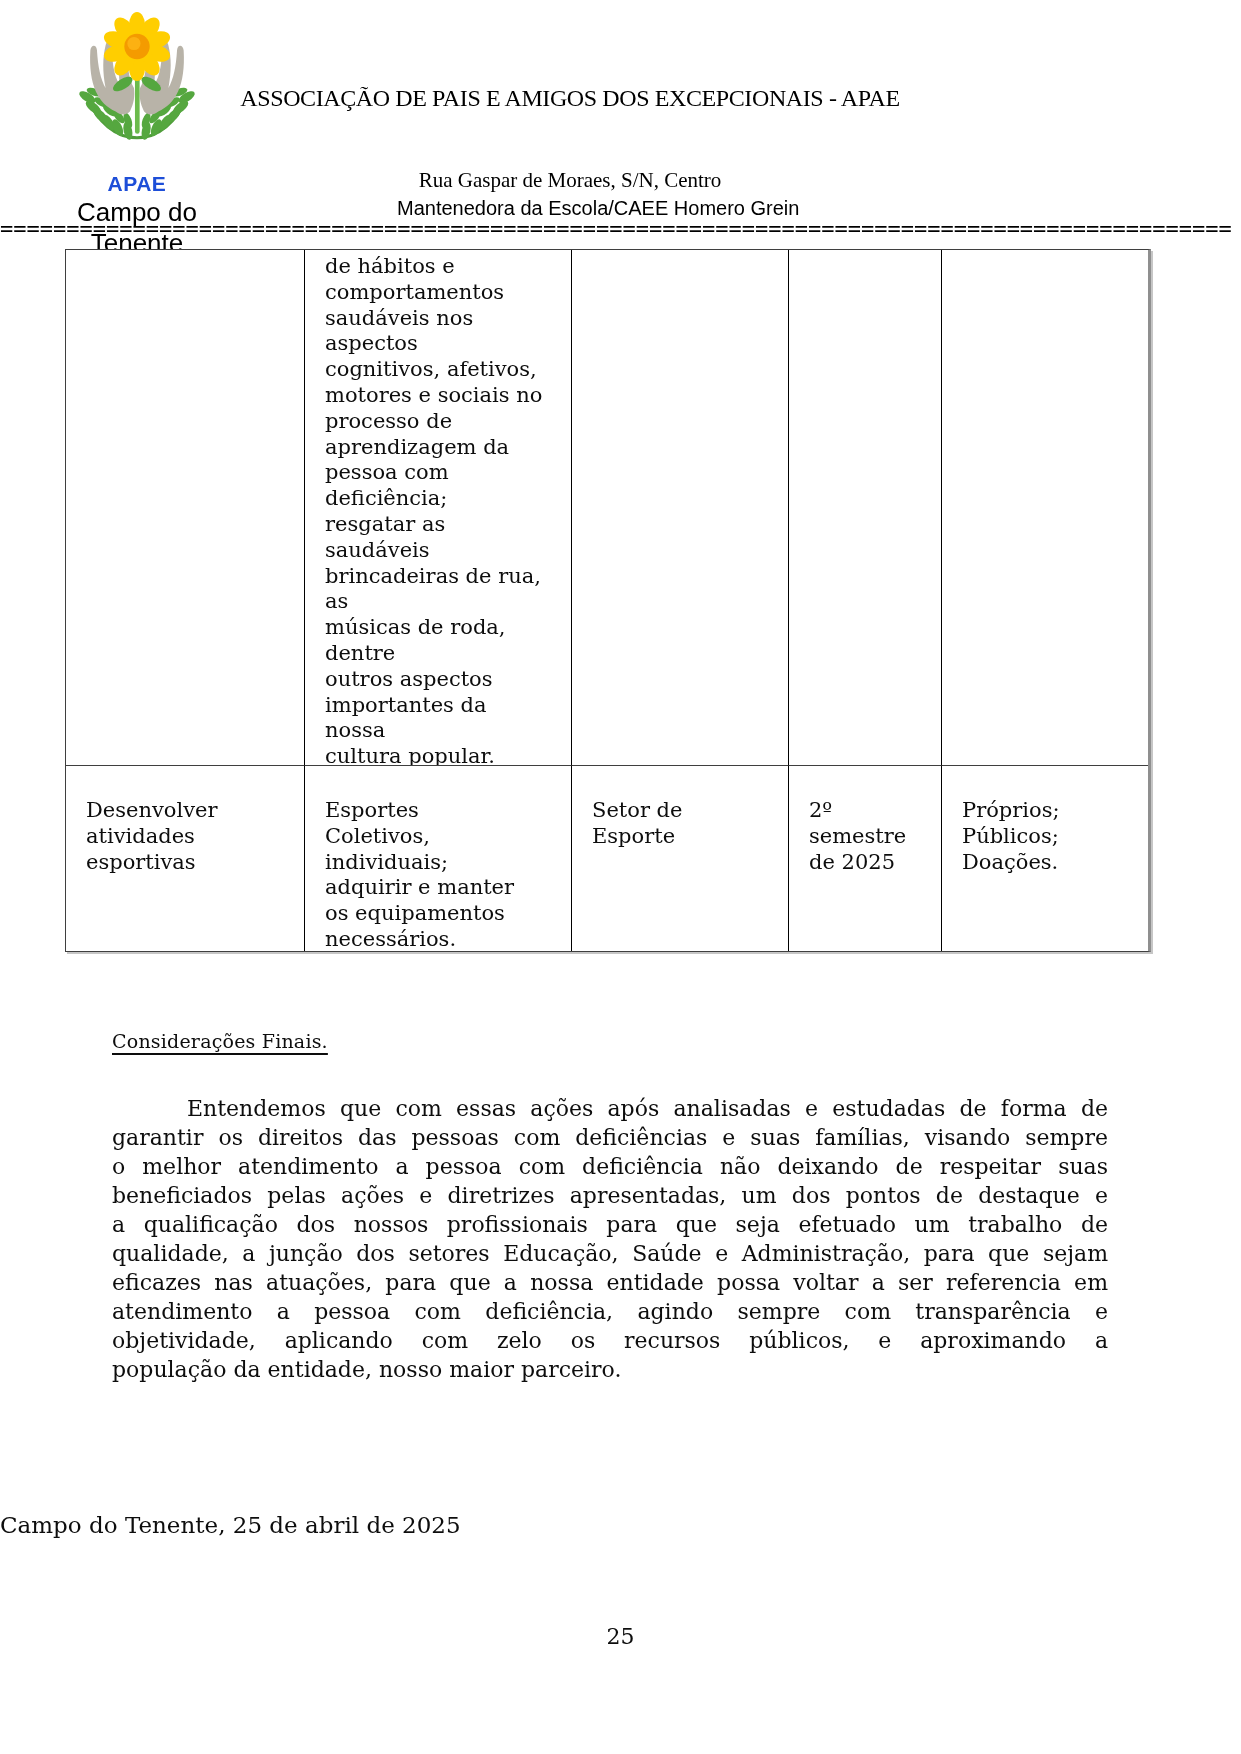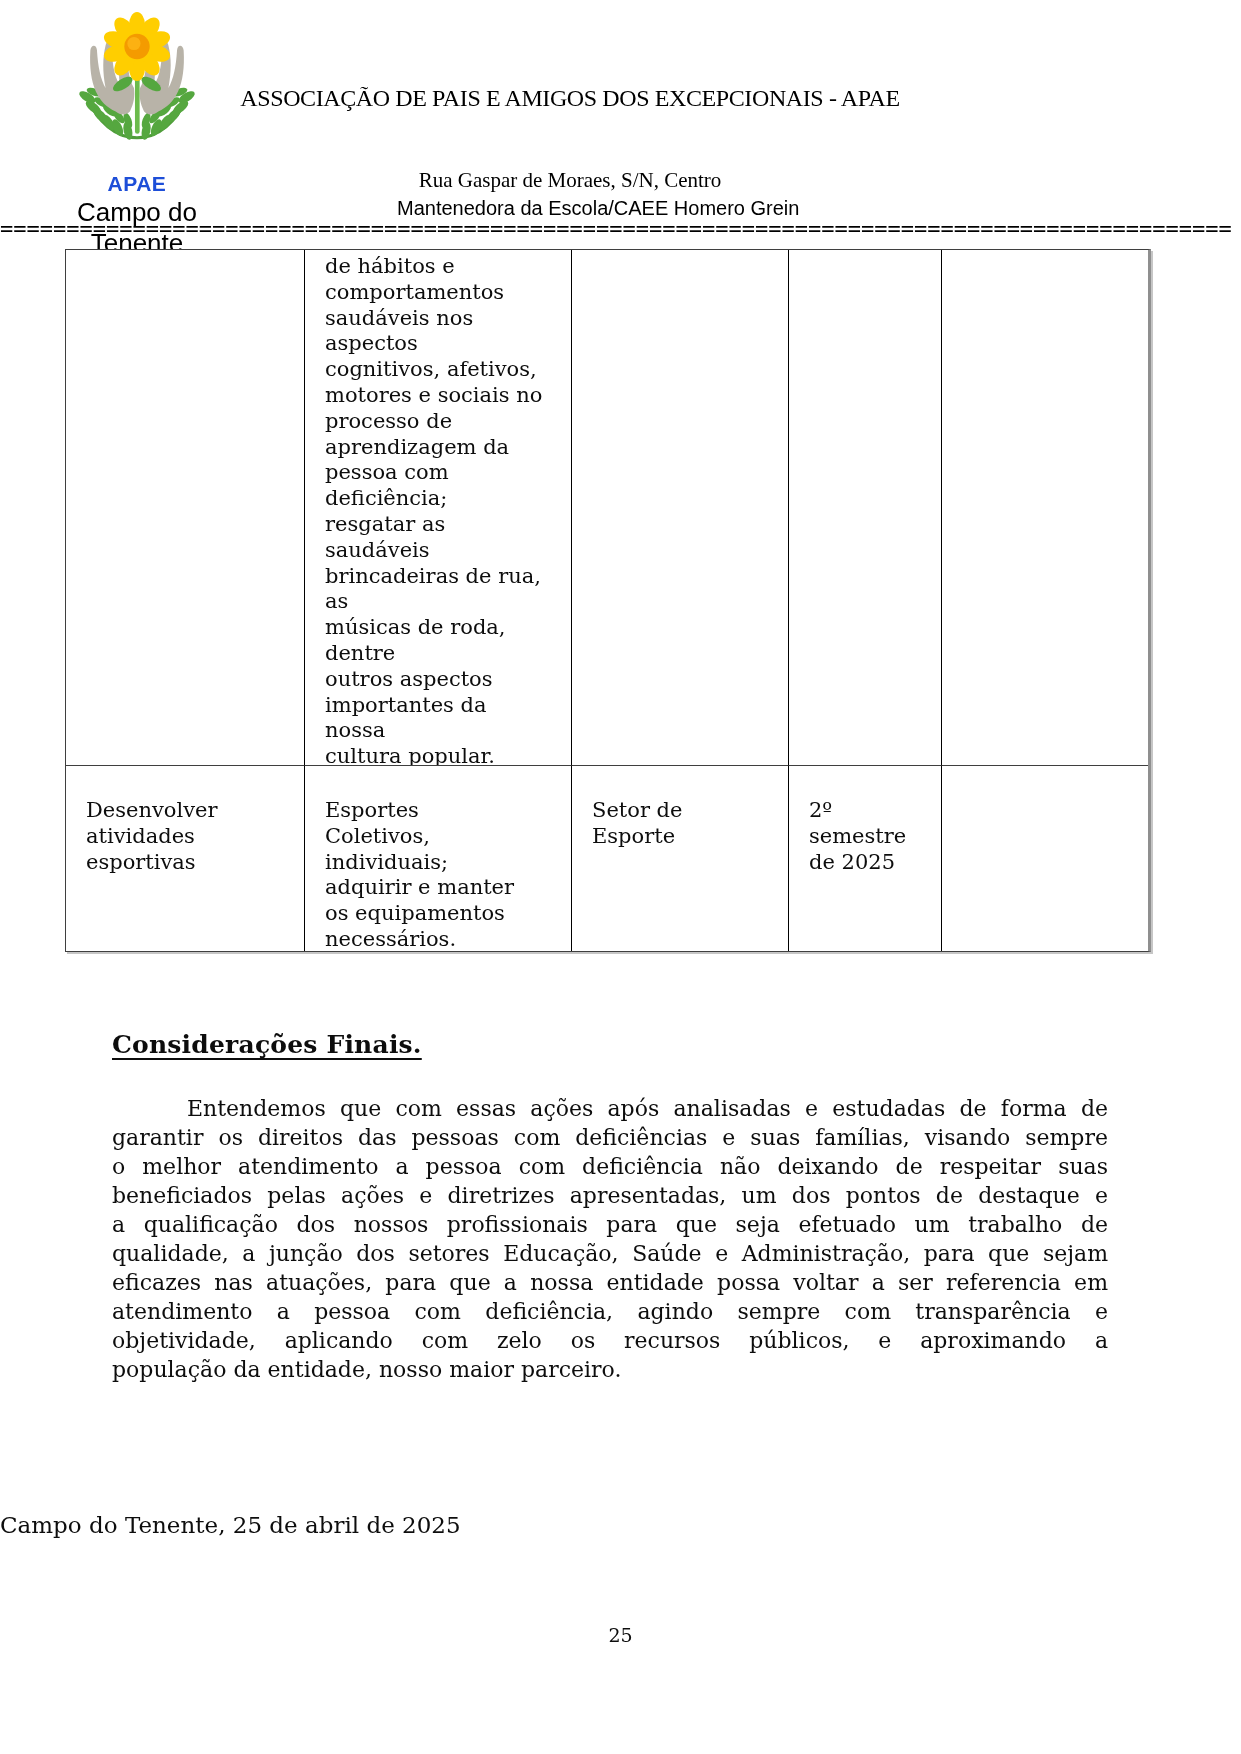--- a/index.html
+++ b/index.html
@@ -47,32 +47,32 @@
     padding:4px 14px 0 20px;
     font-size:21px;line-height:25.8px;
     white-space:pre-line;overflow:hidden;
   }
   .cell.col-last{border-right:none;}
   .cell.row-last{border-bottom:none;}
   .cell.r1{padding-top:32px;}
   
   .final-heading{
     position:absolute;left:112px;top:1030px;
-    font-size:25px;font-weight:bold;letter-spacing:.2px;
+    font-size:19px;font-weight:normal;letter-spacing:.2px;
     text-decoration:underline;text-decoration-thickness:2px;text-underline-offset:5px;
   }
   .paragraph{position:absolute;left:112px;top:1094px;width:996px;font-size:22px;}
   .pline{
     text-align:justify;text-align-last:justify;
     height:29px;line-height:29px;overflow:hidden;
   }
   .pline.first{padding-left:75px;}
   .pline.last{text-align-last:left;}
   .date-line{position:absolute;left:0;top:1512px;width:1108px;text-align:left;font-size:23px;}
-  .page-number{position:absolute;left:0;top:1624px;width:1241px;text-align:center;font-size:19px;}
+  .page-number{position:absolute;left:0;top:1624px;width:1241px;text-align:center;font-size:22px;}
 </style>
 </head>
 <body>
 
 <div class="page">
 
   <div class="logo-block">
     <svg class="logo-svg" viewBox="0 0 130 140" aria-hidden="true">
 
       <g>
@@ -180,20 +180,23 @@
 Coletivos,
 individuais;
 adquirir e manter
 os equipamentos
 necessários.</div>
     <div class="cell r1 row-last">Setor de
 Esporte</div>
     <div class="cell r1 row-last">2º
 semestre
 de 2025</div>
+    <div class="cell r1 row-last col-last">Próprios;
+Públicos;
+Doações.</div>
   </div>
 
   <div class="final-heading">Considerações Finais.</div>
 
   <div class="paragraph">
     <div class="pline first">Entendemos que com essas ações após analisadas e estudadas de forma de</div>
     <div class="pline">garantir os direitos das pessoas com deficiências e suas famílias, visando sempre</div>
     <div class="pline">o melhor atendimento a pessoa com deficiência não deixando de respeitar suas</div>
     <div class="pline">beneficiados pelas ações e diretrizes apresentadas, um dos pontos de destaque e</div>
     <div class="pline">a qualificação dos nossos profissionais para que seja efetuado um trabalho de</div>

